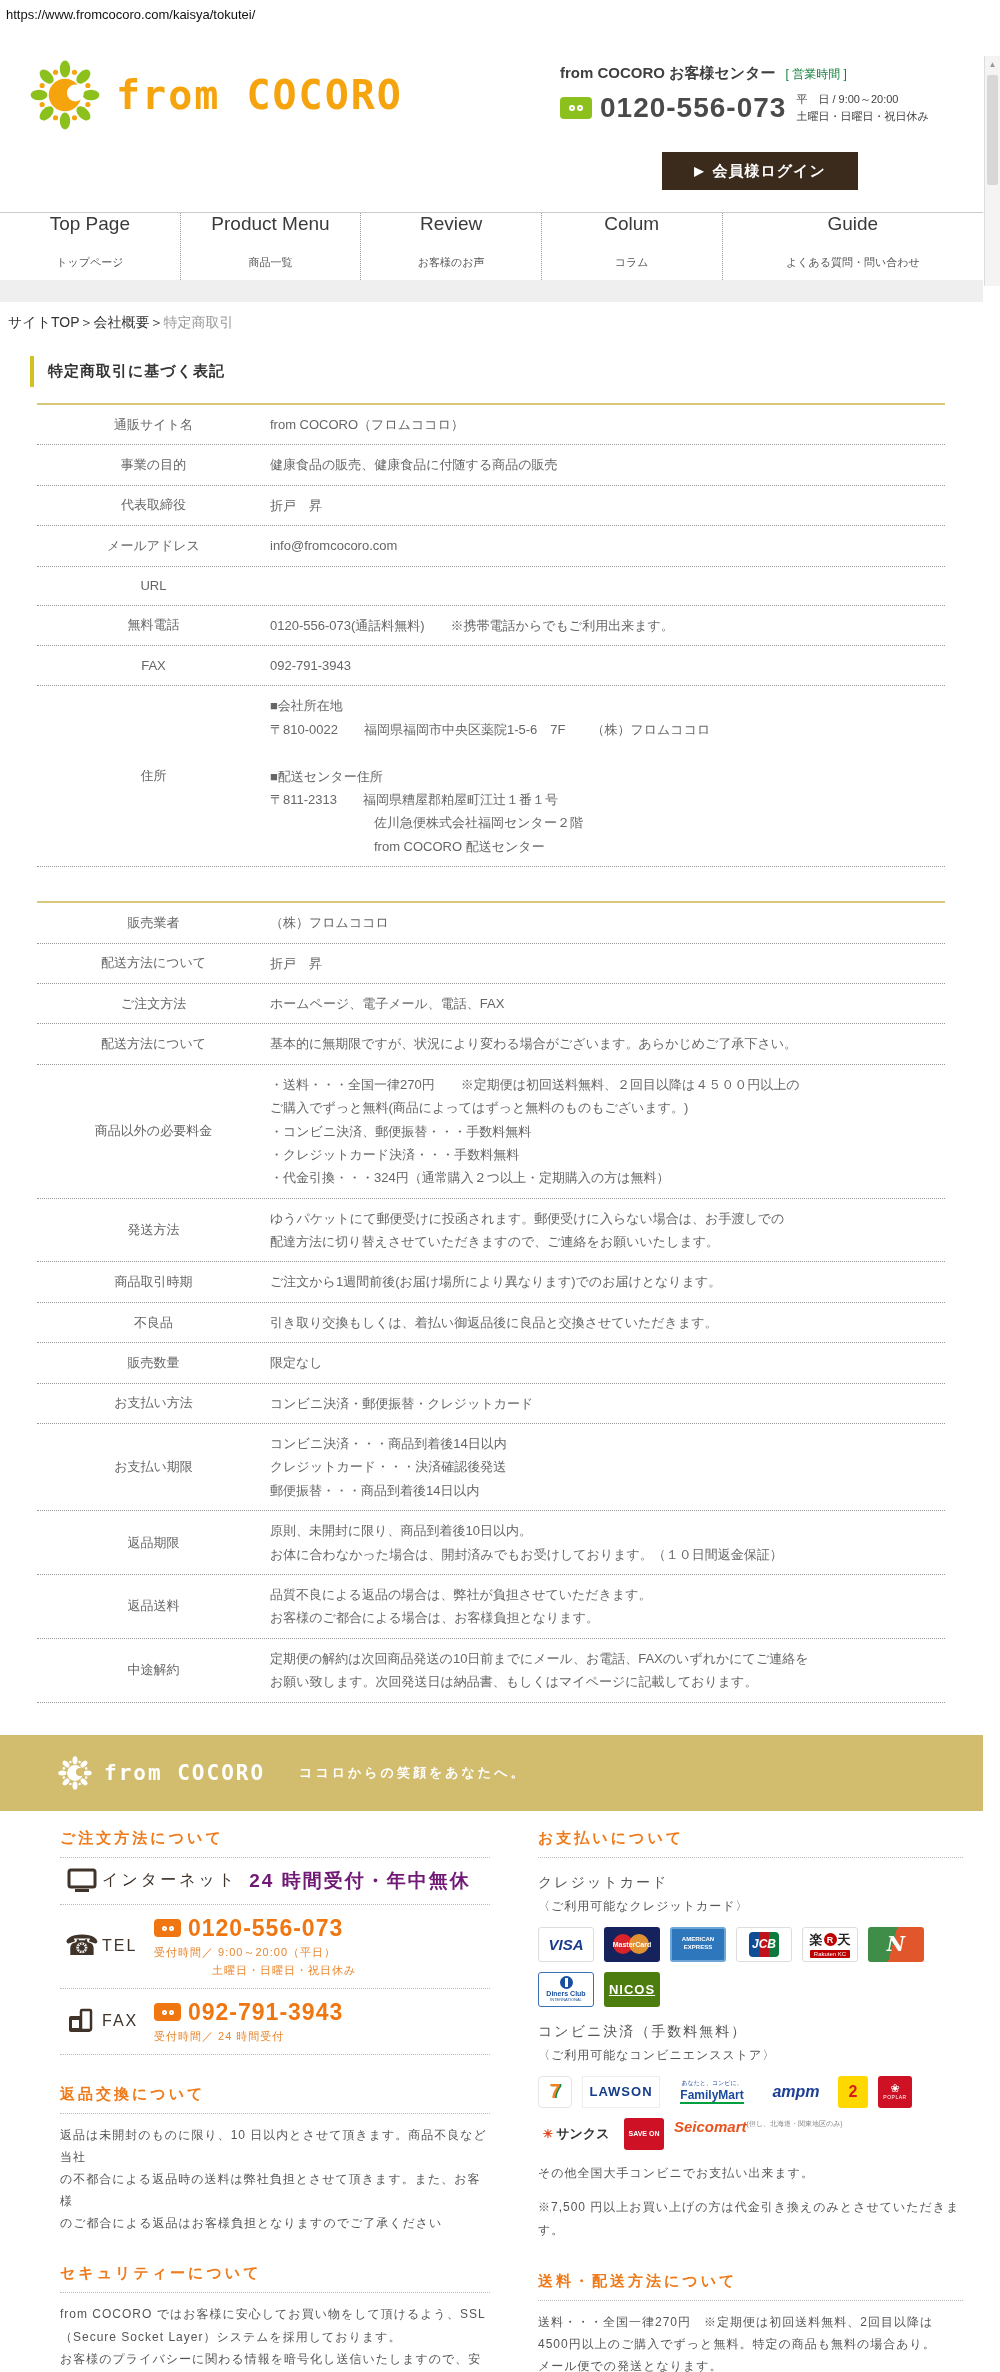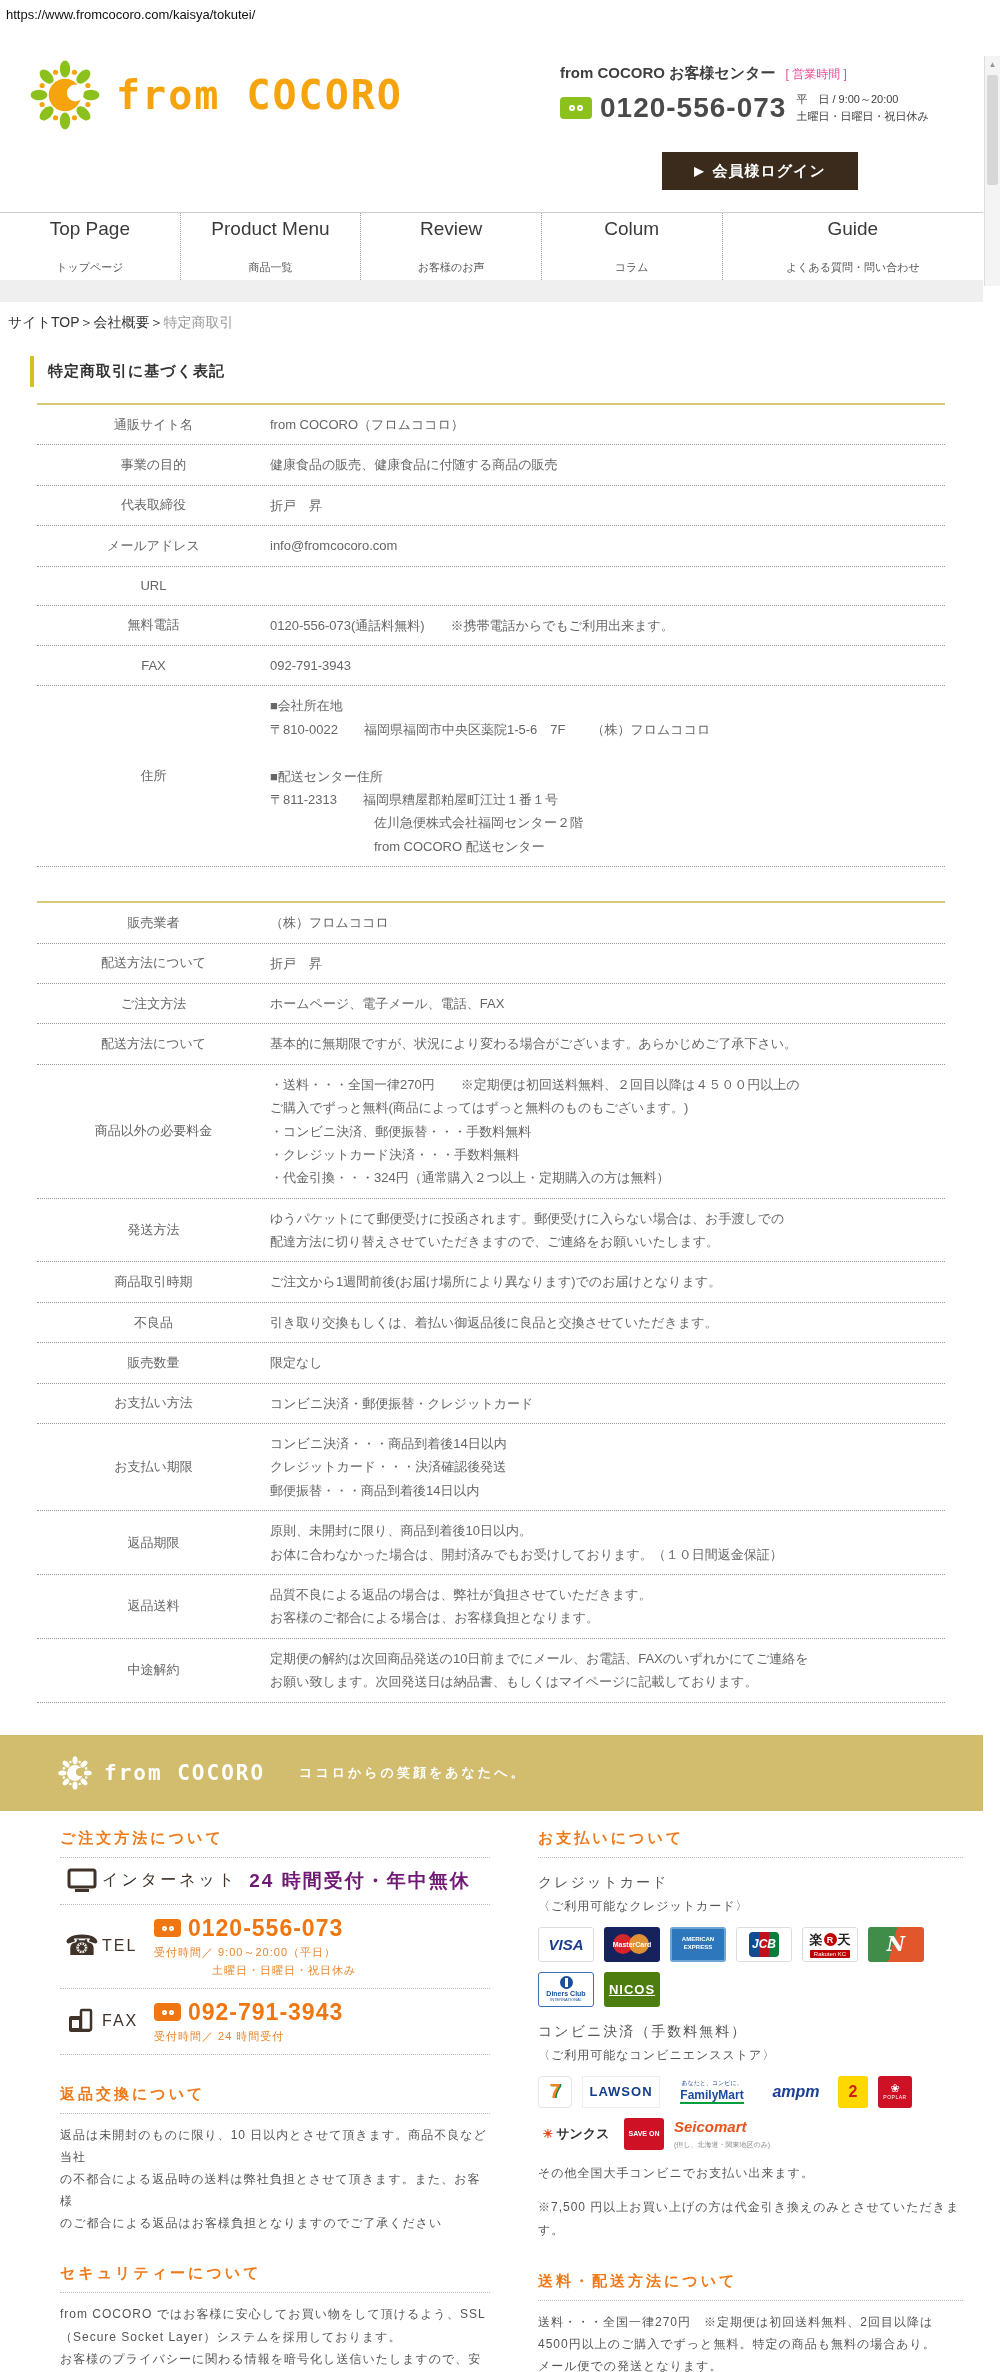--- a/index.html
+++ b/index.html
@@ -25,37 +25,37 @@
   .site-header { position:relative; height:184px; }
   .logo { position:absolute; left:26px; top:28px; display:flex; align-items:center; cursor:pointer; }
   .logo svg { width:78px; height:78px; }
   .logo .logo-text {
     margin-left:12px; font-family:"DejaVu Sans Mono", monospace;
     font-weight:bold; font-size:40px; color:#f6a40e; letter-spacing:2px;
   }
   .cs-block { position:absolute; left:560px; top:36px; width:400px; }
   .cs-line1 { display:flex; align-items:baseline; }
   .cs-label { font-size:15px; font-weight:bold; color:#3f3f3f; }
-  .cs-hours-tag { font-size:12px; color:#ec4899; margin-left:10px; }
+  .cs-hours-tag { font-size:12px; color:#15803d; margin-left:10px; }
   .cs-line2 { display:flex; align-items:center; margin-top:8px; }
   .fd { display:inline-flex; align-items:center; justify-content:center; gap:2px;
         background:#8cc11d; border-radius:4px; width:32px; height:22px; flex-shrink:0; }
   .fd b { width:6px; height:6px; border:2px solid #fff; background:transparent; border-radius:50%; display:block; }
   .fd.o { background:#ef7610; width:27px; height:18px; }
   .fd.o b { width:5px; height:5px; border-width:2px; }
   .cs-phone { font-size:28px; font-weight:bold; color:#4a4a4a; margin-left:8px; letter-spacing:1px; }
   .cs-hours { margin-left:10px; font-size:11px; color:#3f3f3f; line-height:1.5; }
   .login-btn { position:absolute; left:662px; top:124px; width:196px; height:38px;
     background:#3b2b1c; color:#fff; border:none; display:flex; align-items:center; justify-content:center;
     font-size:15px; font-weight:bold; cursor:pointer; letter-spacing:1px; }
   .login-btn .arr { font-size:12px; margin-right:8px; }
 
   
   .main-nav { display:flex; border-top:1px solid #ccc; height:68px; }
-  .nav-item { flex:1; display:flex; flex-direction:column; align-items:center; justify-content:center; cursor:pointer; }
+  .nav-item { flex:1; display:flex; flex-direction:column; align-items:center; cursor:pointer; }
   .nav-item.wide { flex:1.45; }
   .nav-item + .nav-item { border-left:1px dotted #999; }
   .nav-en { font-size:19px; color:#3a3a3a; }
   .nav-ja { font-size:11px; color:#555; margin-top:20px; }
   .gray-band { height:22px; background:#efefef; }
 
   
   .breadcrumb { margin:12px 0 0 8px; font-size:14px; color:#333; }
   .breadcrumb .crumb { cursor:pointer; }
   .breadcrumb .current { color:#999; }
@@ -143,21 +143,21 @@
   .st-fm .fm-main { font-size:12px; font-weight:bold; color:#1b4a9c; border-bottom:2px solid #00a040; line-height:1.2; }
   .st-ampm { width:64px; color:#1d3f94; font-weight:bold; font-style:italic; font-size:16px; }
   .st-y2 { width:30px; background:#ffd800; border-radius:3px; color:#d81c1c; font-weight:bold; font-size:16px; }
   .st-poplar { width:34px; background:#cf1126; border-radius:3px; flex-direction:column; color:#fff; }
   .st-poplar .pop-crest { font-size:11px; line-height:1; }
   .st-poplar .pop-label { font-size:5px; letter-spacing:.5px; }
   .st-sunkus { width:76px; background:#fff; color:#333; font-weight:bold; font-size:13px; }
   .st-sunkus .sun { color:#e04a1e; font-size:12px; margin-right:3px; }
   .st-saveon { width:40px; background:#cf1126; border-radius:3px; color:#fff; font-weight:bold; font-size:7px;
     text-align:center; line-height:1.3; }
-  .st-seico { flex-direction:column; align-items:flex-start;justify-content:space-between; }
+  .st-seico { flex-direction:row; align-items:flex-start; }
   .st-seico .seico-main { color:#e8541e; font-weight:bold; font-size:15px; font-style:italic; }
   .st-seico .seico-note { color:#888; font-size:7px; margin-top:1px; }
 
   .conv-note { margin-top:12px; font-size:12px; color:#555; letter-spacing:1px; line-height:1.9; }
 </style>
 </head>
 <body>
 
 <div class="page">
 

